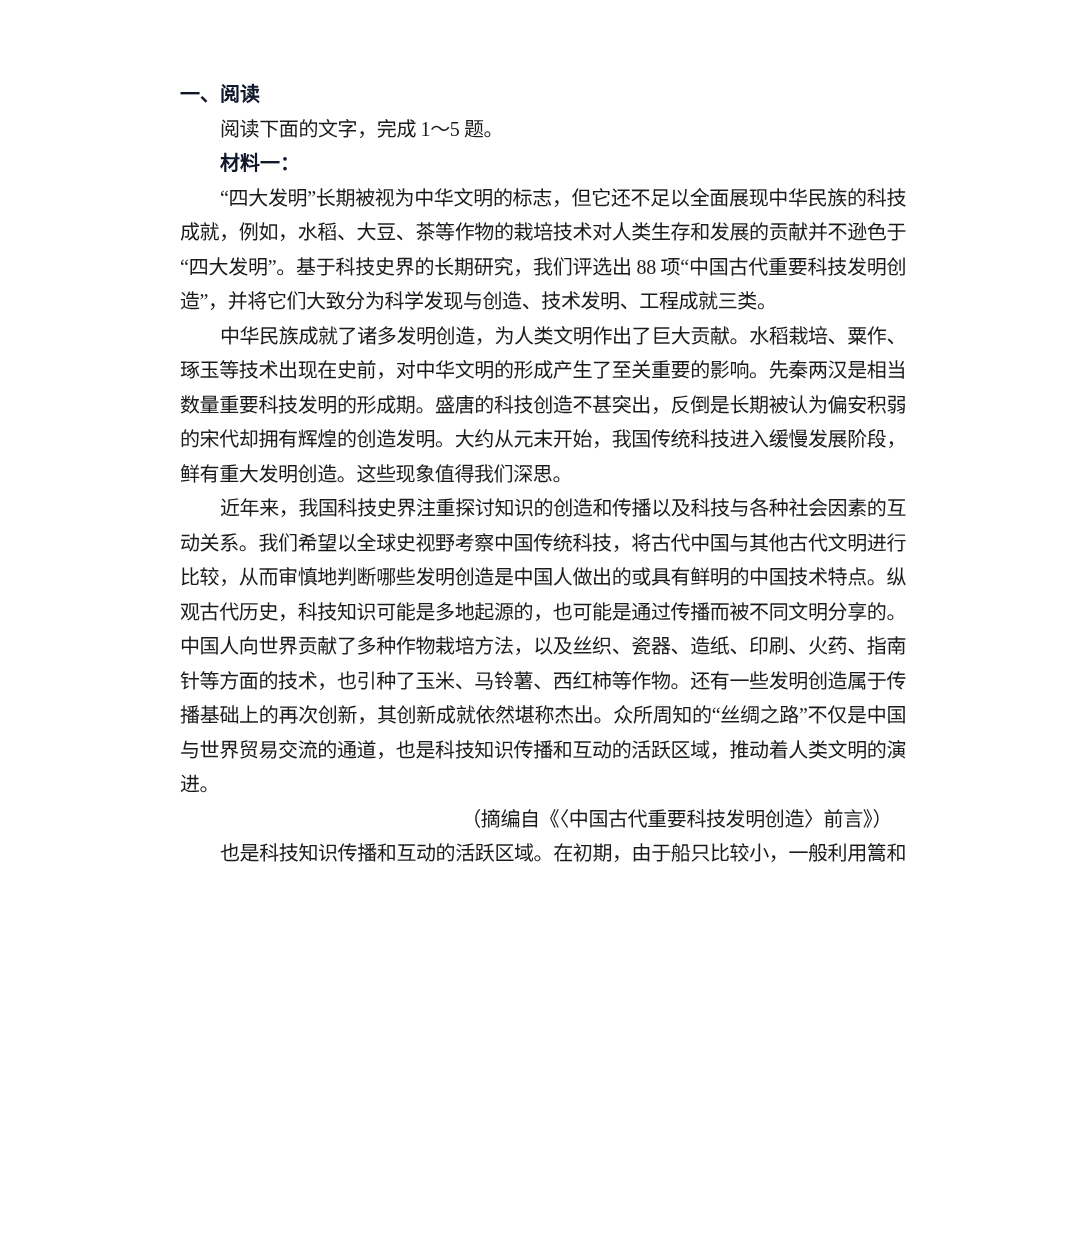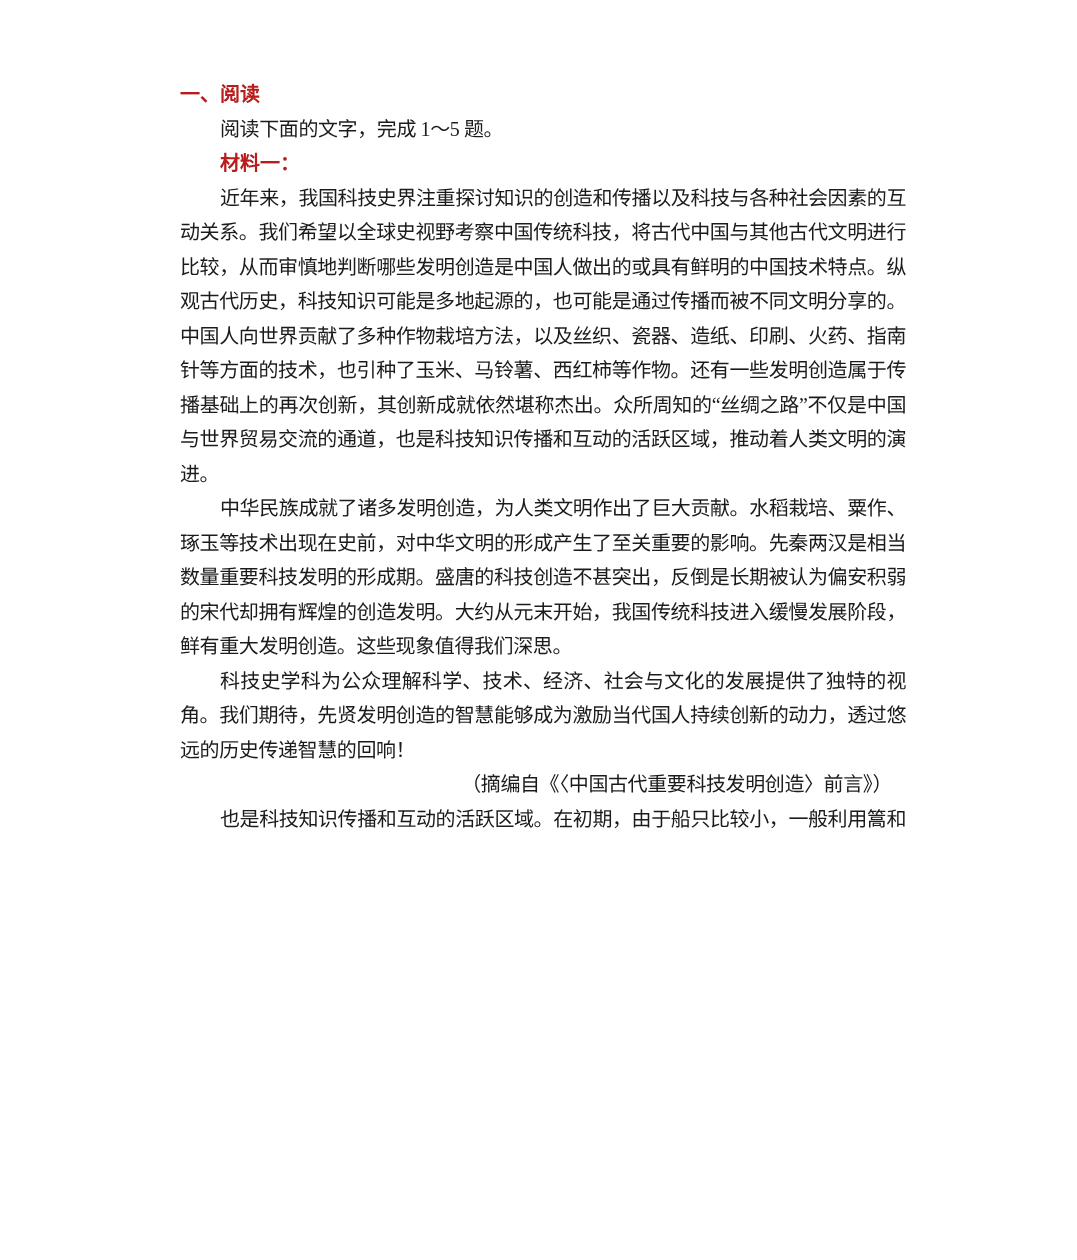--- a/index.html
+++ b/index.html
@@ -20,21 +20,21 @@
     font-size: 20px;
     line-height: 34.5px;
     text-align: justify;
     text-justify: inter-character;
     letter-spacing: -0.4px;
   }
   .block { margin: 0; }
   .hd {
     font-family: "Liberation Sans", "DejaVu Sans", sans-serif;
     font-weight: 700;
-    color: #b91c1c;
+    color: #0f172a;
     letter-spacing: 0;
     text-align: left;
   }
   .ind { text-indent: 40px; }
   .para { text-indent: 40px; }
   .attribution {
     text-align: right;
     text-indent: 0;
     padding-right: 14px;
   }
@@ -53,23 +53,23 @@
 <div class="page">
   <div class="content">
 
     <div class="block hd">一、阅读</div>
 
 
     <div class="block ind">阅读下面的文字，完成 1～5 题。</div>
 
     <div class="block hd ind">材料一：</div>
 
+    <div class="block para">“四大发明”长期被视为中华文明的标志，但它还不足以全面展现中华民族的科技成就，例如，水稻、大豆、茶等作物的栽培技术对人类生存和发展的贡献并不逊色于“四大发明”。基于科技史界的长期研究，我们评选出 88 项“中国古代重要科技发明创造”，并将它们大致分为科学发现与创造、技术发明、工程成就三类。</div>
+    <div class="block para">中华民族成就了诸多发明创造，为人类文明作出了巨大贡献。水稻栽培、粟作、琢玉等技术出现在史前，对中华文明的形成产生了至关重要的影响。先秦两汉是相当数量重要科技发明的形成期。盛唐的科技创造不甚突出，反倒是长期被认为偏安积弱的宋代却拥有辉煌的创造发明。大约从元末开始，我国传统科技进入缓慢发展阶段，鲜有重大发明创造。这些现象值得我们深思。</div>
     <div class="block para">近年来，我国科技史界注重探讨知识的创造和传播以及科技与各种社会因素的互动关系。我们希望以全球史视野考察中国传统科技，将古代中国与其他古代文明进行比较，从而审慎地判断哪些发明创造是中国人做出的或具有鲜明的中国技术特点。纵观古代历史，科技知识可能是多地起源的，也可能是通过传播而被不同文明分享的。中国人向世界贡献了多种作物栽培方法，以及丝织、瓷器、造纸、印刷、火药、指南针等方面的技术，也引种了玉米、马铃薯、西红柿等作物。还有一些发明创造属于传播基础上的再次创新，其创新成就依然堪称杰出。众所周知的“丝绸之路”不仅是中国与世界贸易交流的通道，也是科技知识传播和互动的活跃区域，推动着人类文明的演进。</div>
-    <div class="block para">中华民族成就了诸多发明创造，为人类文明作出了巨大贡献。水稻栽培、粟作、琢玉等技术出现在史前，对中华文明的形成产生了至关重要的影响。先秦两汉是相当数量重要科技发明的形成期。盛唐的科技创造不甚突出，反倒是长期被认为偏安积弱的宋代却拥有辉煌的创造发明。大约从元末开始，我国传统科技进入缓慢发展阶段，鲜有重大发明创造。这些现象值得我们深思。</div>
-    <div class="block para">科技史学科为公众理解科学、技术、经济、社会与文化的发展提供了独特的视角。我们期待，先贤发明创造的智慧能够成为激励当代国人持续创新的动力，透过悠远的历史传递智慧的回响！</div>
 
     <div class="block attribution">（摘编自《〈中国古代重要科技发明创造〉前言》）</div>
 
 
     <div class="block para">也是科技知识传播和互动的活跃区域。在初期，由于船只比较小，一般利用篙和</div>
 
   </div>
 </div>
 
 </body></html>

